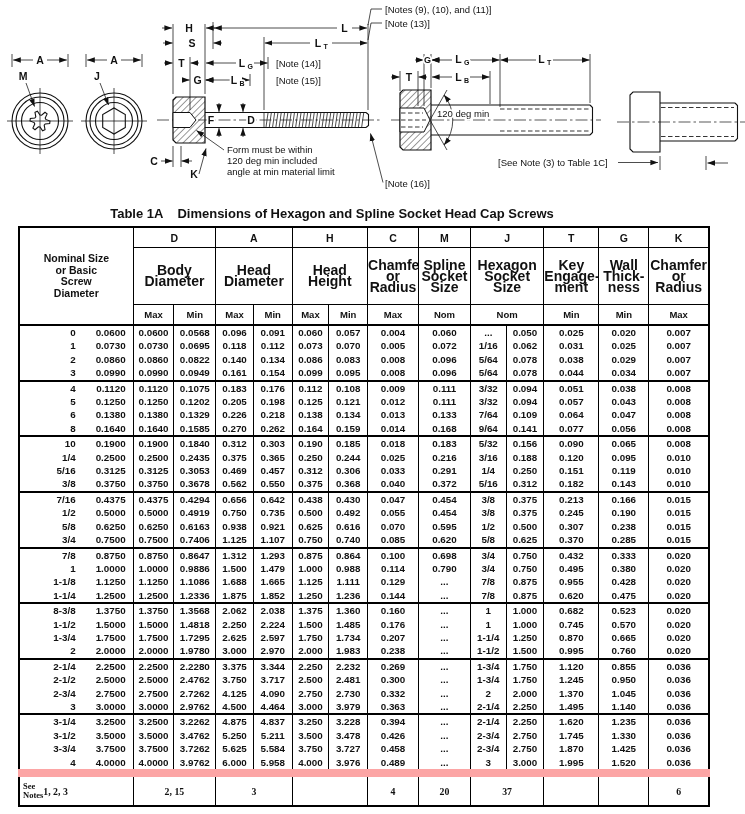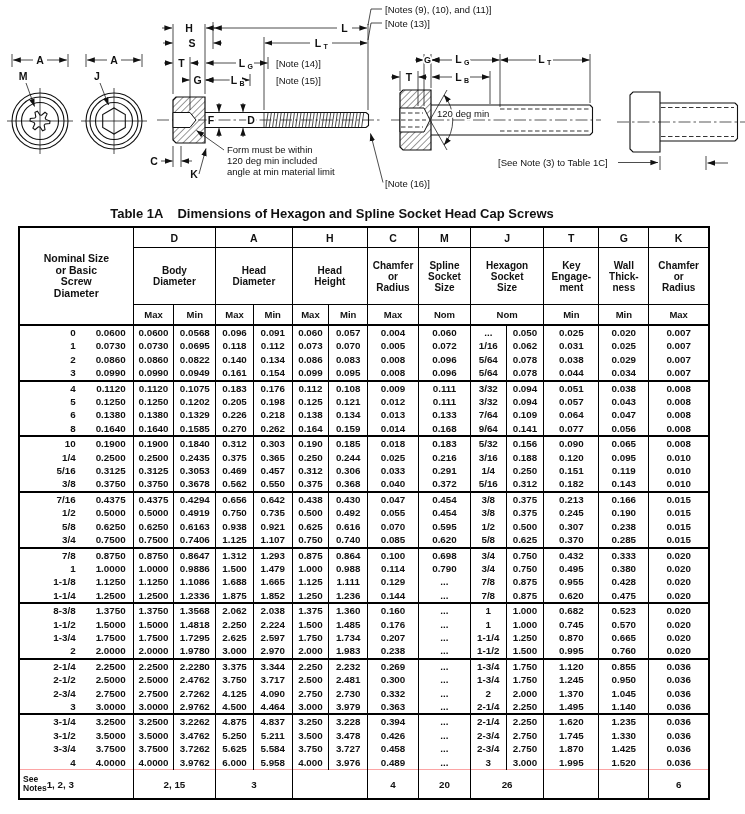--- a/index.html
+++ b/index.html
@@ -19,31 +19,31 @@
   
   .title{width:664px;text-align:center;font:700 13px "Liberation Sans",sans-serif;margin-top:2px;}
   .tgap{display:inline-block;width:14px;}
   
   #dimtable{border-collapse:collapse;table-layout:fixed;width:692px;margin:5px 0 0 18px;
     border:2.2px solid #000;}
   #dimtable th,#dimtable td{border-left:1.2px solid #000;border-right:1.2px solid #000;
     padding:0;overflow:hidden;}
   #dimtable thead th{border:1.2px solid #000;font-weight:700;text-align:center;vertical-align:middle;}
   tr.letters th{height:19px;font-size:10.5px;}
-  tr.descr th{height:56px;font-size:10px;line-height:11px;white-space:pre-line;}
+  tr.descr th{height:56px;font-size:14px;line-height:11px;white-space:pre-line;}
   tr.subsr th{height:19px;font-size:9.5px;margin-left:28px;}
   th.nomh{white-space:pre-line;font-size:9.5px;line-height:11.5px;}
   #dimtable tbody td{font-size:9.8px;font-weight:700;text-align:center;height:13.4px;
     line-height:13.4px;border-top:0;border-bottom:0;white-space:nowrap;}
   #dimtable tbody.grp tr:first-child td{border-top:2px solid #000;}
   #dimtable td.nom{text-align:right;margin-left:6px;}
   .nsz{display:inline-block;width:34px;text-align:right;}
   .ndec{display:inline-block;width:50px;text-align:right;padding-right:7px;}
-  #dimtable tfoot td{border-top:1px solid #fca5a5;font-size:9.8px;font-weight:700;
-    text-align:center;height:28px;vertical-align:middle;}
+  #dimtable tfoot td{border-top:8px solid #fca5a5;font-size:9.8px;font-weight:700;
+    text-align:center;height:28px;vertical-align:middle;font-family:Liberation Serif, serif;}
   .fwrap{display:flex;align-items:center;height:100%;}
   .seelab{font-size:8.5px;line-height:9.5px;white-space:pre-line;text-align:left;padding-left:3px;font-weight:700;}
   .seeval{flex:1;text-align:left;}
 </style>
 </head>
 <body>
 
 <svg id="fig" width="745" height="204" viewBox="0 0 745 204">
   <defs>
     <marker id="ar" viewBox="0 0 8 6" markerWidth="8" markerHeight="6" refX="7.6" refY="3" orient="auto-start-reverse" markerUnits="userSpaceOnUse">
@@ -881,19 +881,19 @@
           <span class="seelab">See
 Notes</span>
           <span class="seeval">1, 2, 3</span>
         </div>
       </td>
       <td colspan="2">2, 15</td>
       <td colspan="2">3</td>
       <td colspan="2"></td>
       <td>4</td>
       <td>20</td>
-      <td colspan="2">26</td>
+      <td colspan="2">37</td>
       <td></td>
       <td></td>
       <td>6</td>
     </tr>
   </tfoot>
 </table>
 
 </body></html>

